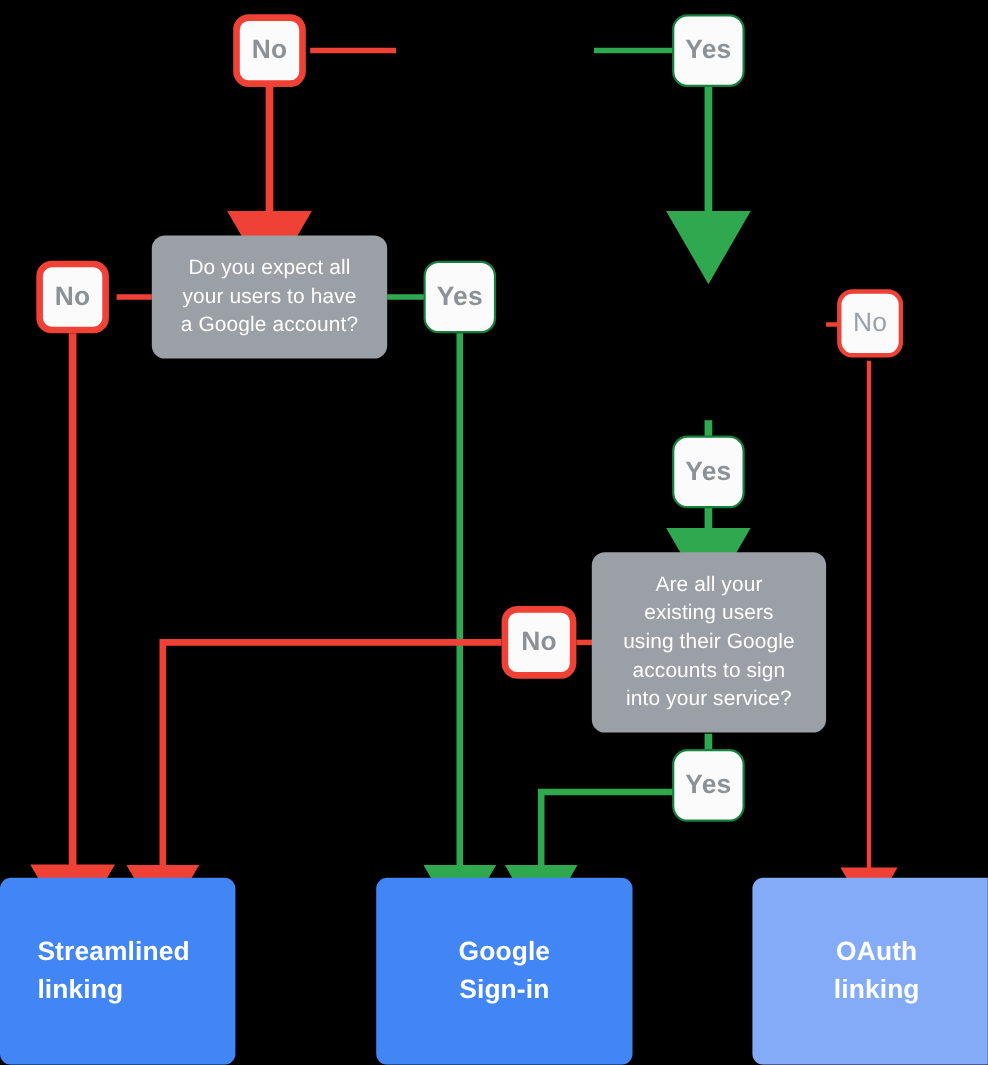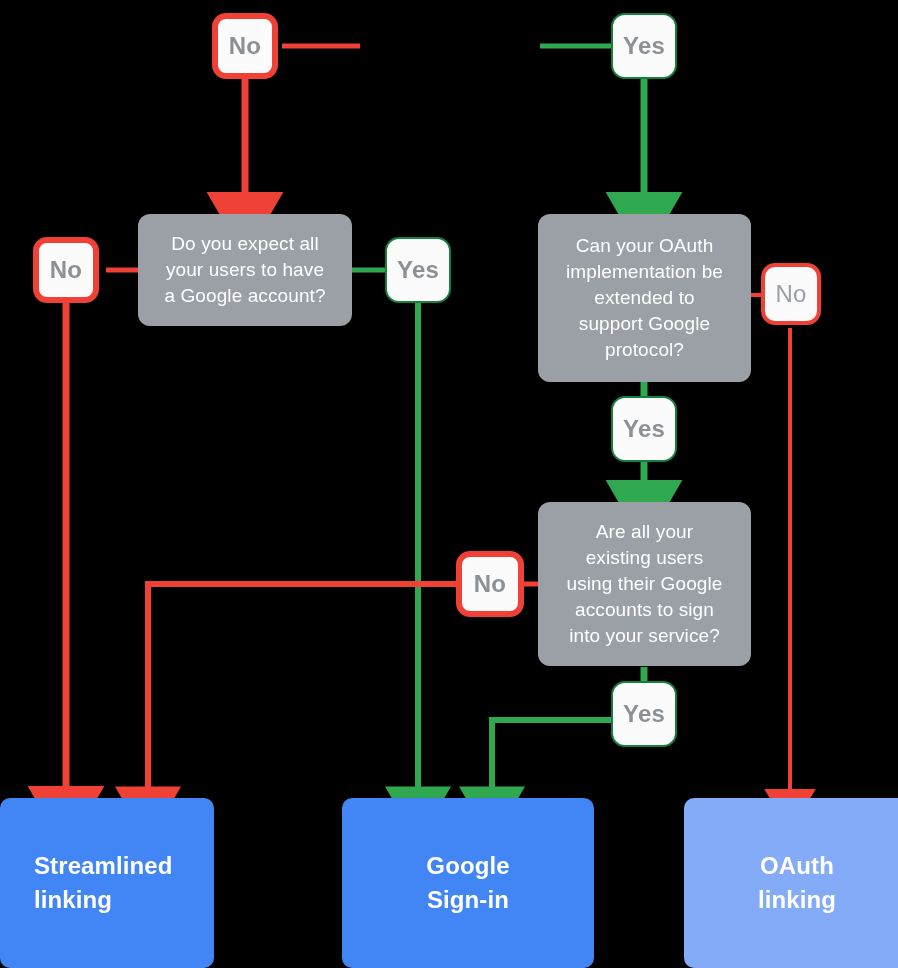--- a/index.html
+++ b/index.html
@@ -125,27 +125,20 @@
     <path d="M612,720 L492,720 L492,790" fill="none" stroke="#2fa84f" stroke-width="6" marker-end="url(#ah-green)"></path>
   </svg>
 
 
   <div class="node decision" style="left:138px; top:214px; width:214px; height:112px;">
     <span style="white-space:pre-line;">Do you expect all
 your users to have
 a Google account?</span>
   </div>
 
-  <div class="node decision" style="left:538px; top:214px; width:213px; height:168px;">
-    <span style="white-space:pre-line;">Can your OAuth
-implementation be
-extended to
-support Google
-protocol?</span>
-  </div>
 
   <div class="node decision" style="left:538px; top:502px; width:213px; height:164px;">
     <span style="white-space:pre-line;">Are all your
 existing users
 using their Google
 accounts to sign
 into your service?</span>
   </div>
 
   <div class="node badge no" style="left:212px; top:13px; width:66px; height:66px;">
@@ -180,21 +173,21 @@
     <span>Yes</span>
   </div>
 
   <div class="node outcome primary left" style="left:0px; top:798px; width:214px; height:170px;">
     <span>
       <span>Streamlined</span><br>
       <span>linking</span>
     </span>
   </div>
 
-  <div class="node outcome primary" style="left:342px; top:798px; width:252px; height:170px;">
+  <div class="node outcome primary" style="left:342px; top:798px; width:233px; height:170px;">
     <span>
       <span>Google</span><br>
       <span>Sign-in</span>
     </span>
   </div>
 
   <div class="node outcome light" style="left:684px; top:798px; width:226px; height:170px;">
     <span>
       <span>OAuth</span><br>
       <span>linking</span>

